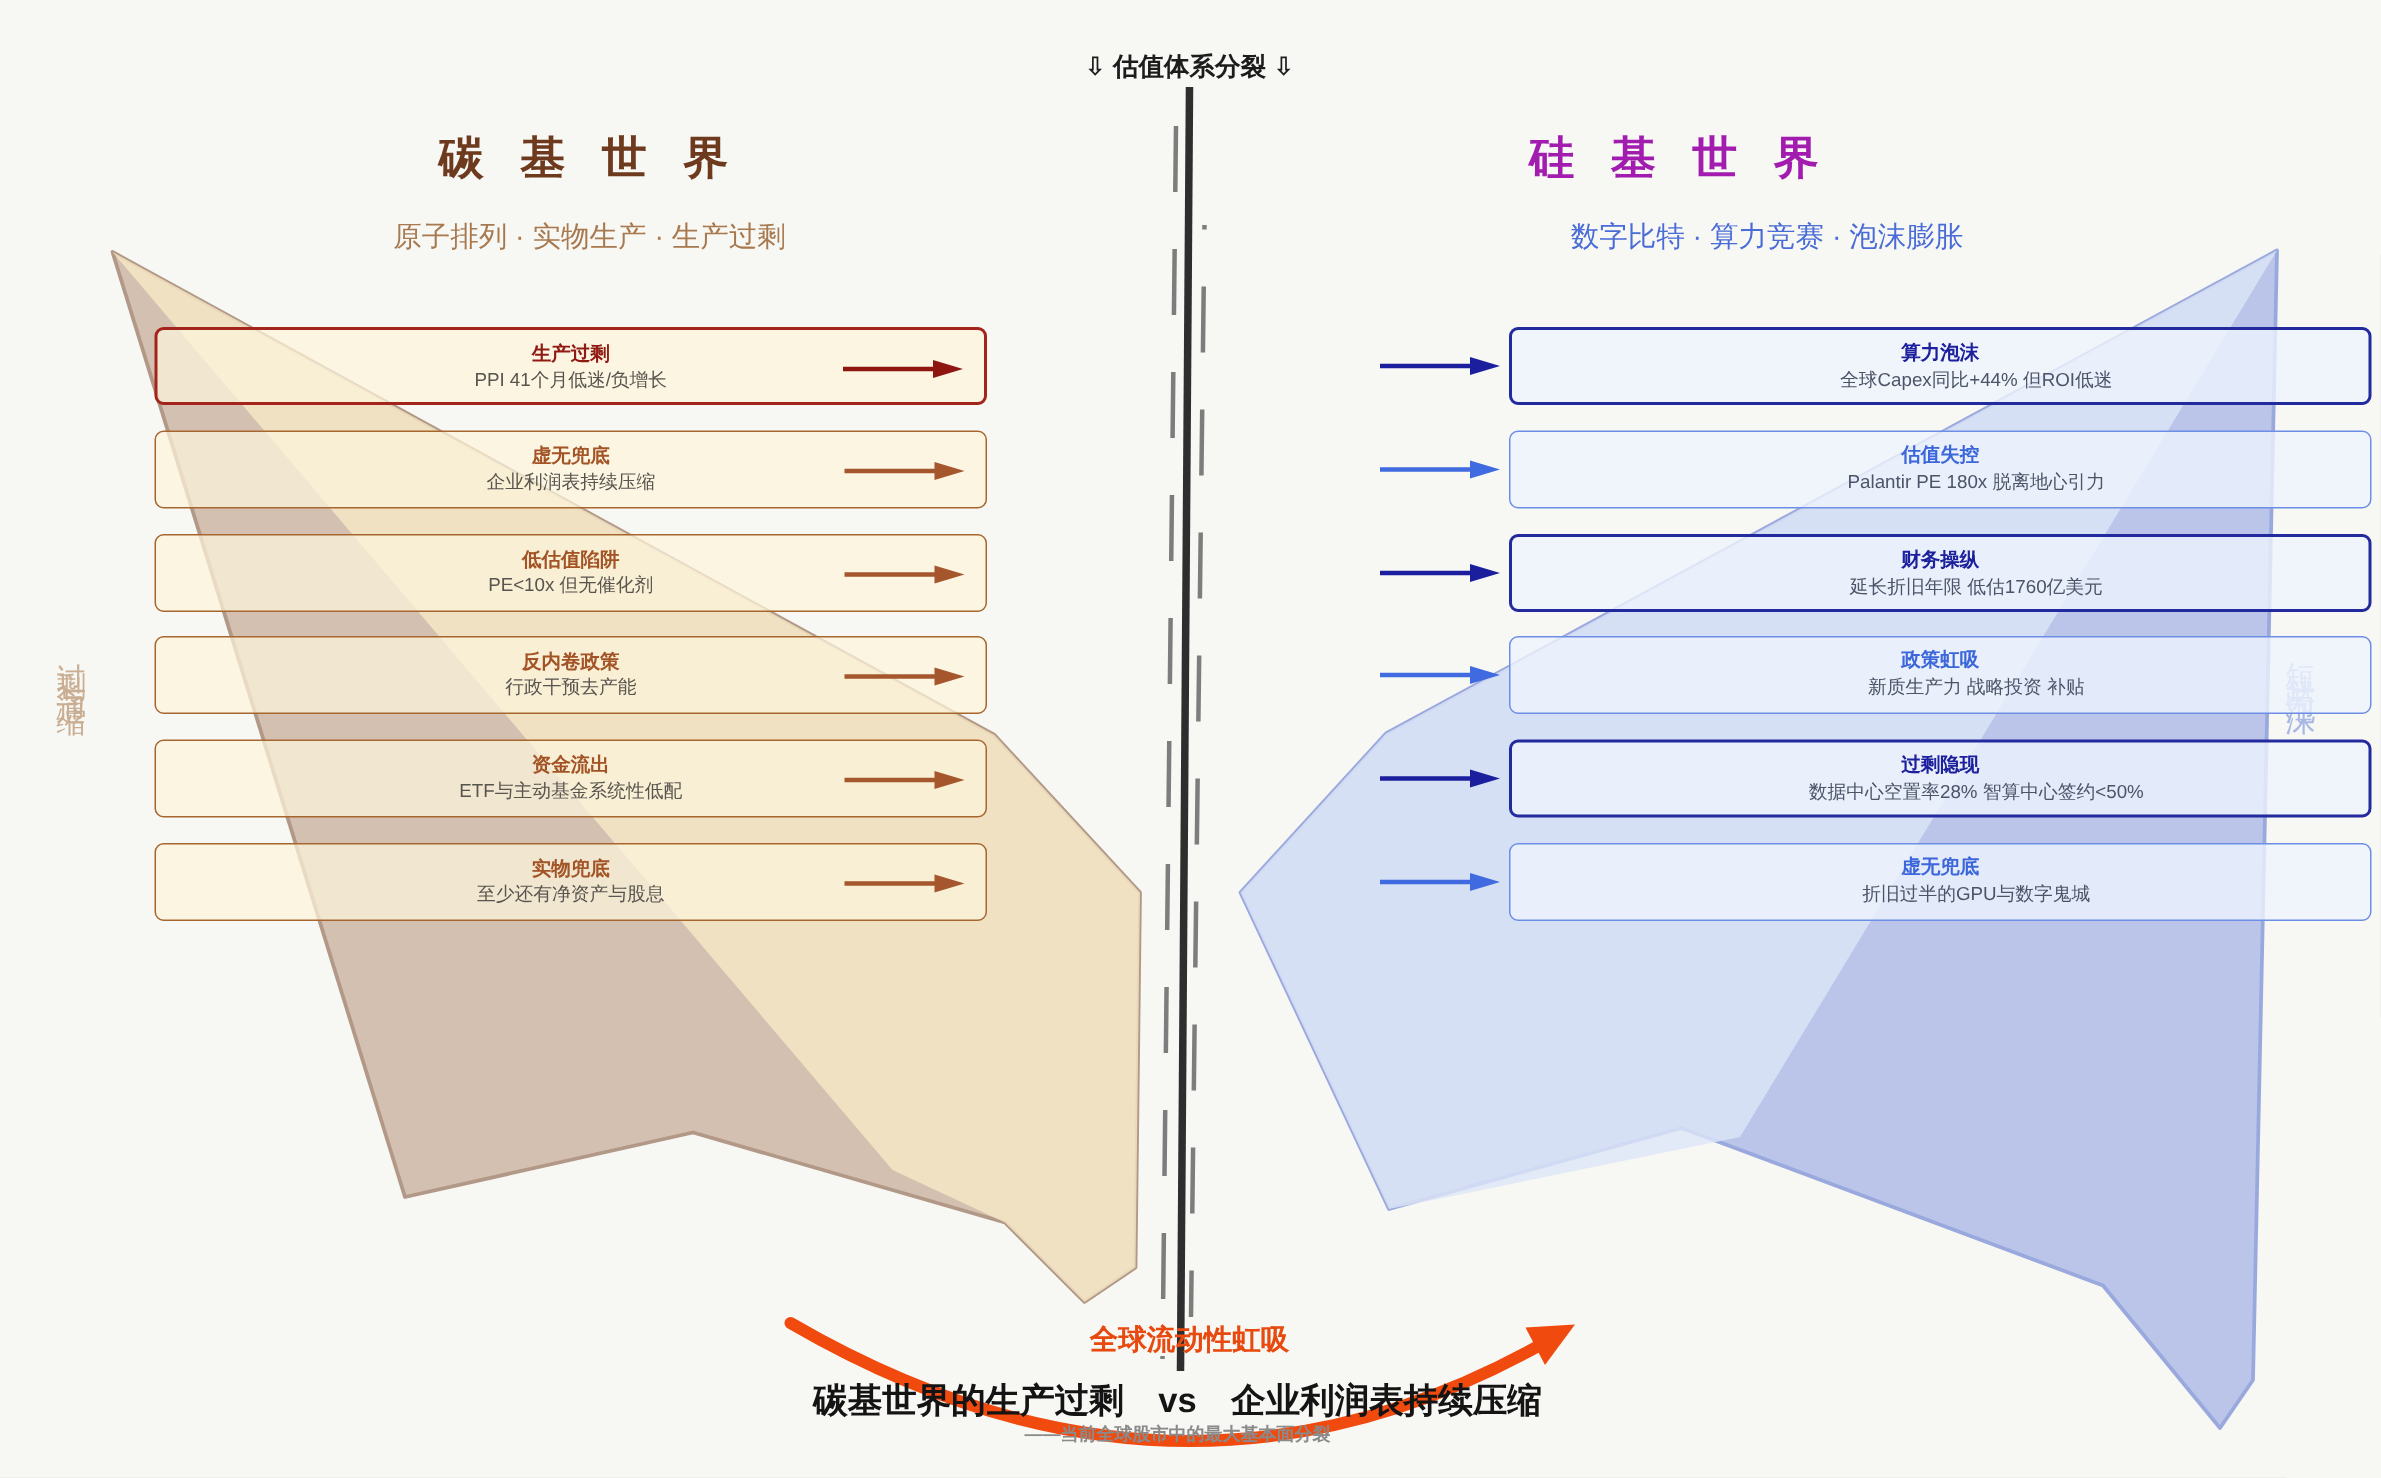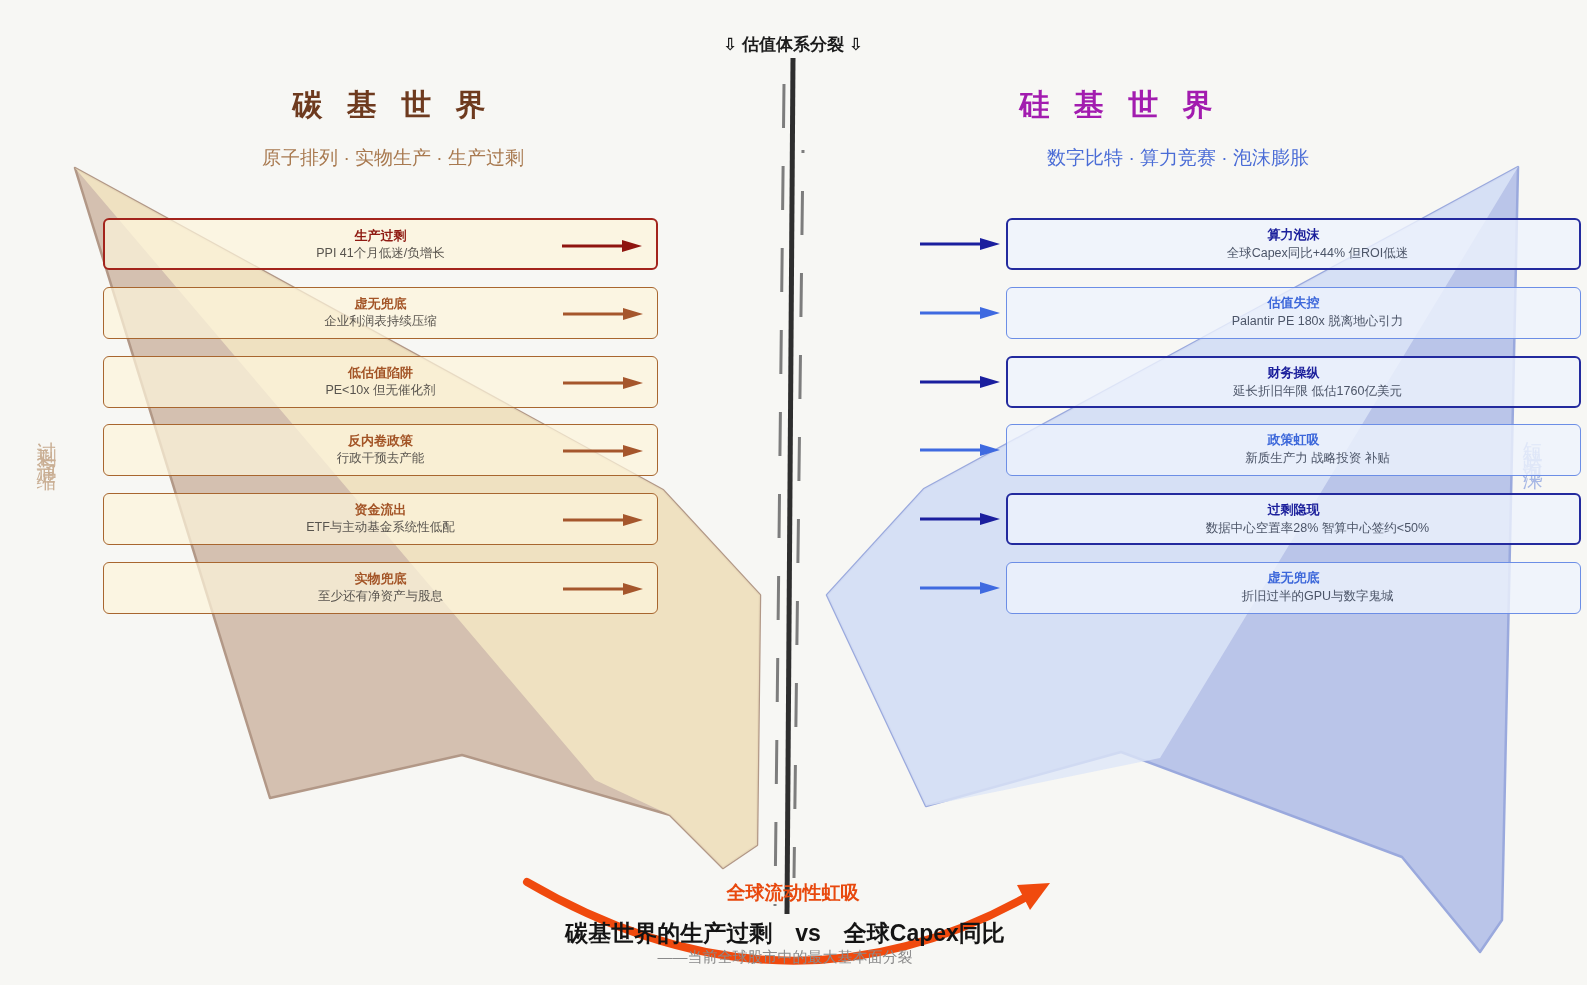--- a/index.html
+++ b/index.html
@@ -36,21 +36,21 @@
   .right-box .box-sub{color:#4c5568;padding-left:48px;}
   .box-arrow{position:absolute;right:14px;top:19px;width:82px;height:14px;}
   .left-box .box-arrow{color:#a5562c;}
   .left-box.b0 .box-arrow{color:#8f1510;}
   .feed-arrow{position:absolute;left:918px;width:82px;height:14px;}
   .feed-arrow.dark{color:#1b1f9e;}
   .feed-arrow.light{color:#3f6ae0;}
   
   .liquidity-label{left:793px;top:880px;transform:translateX(-50%);font-size:19px;font-weight:bold;color:#e8490e;white-space:nowrap;}
   .footer-title{left:785px;top:918px;transform:translateX(-50%);font-size:23px;font-weight:bold;color:#141414;white-space:pre;}
-  .footer-subtitle{left:785px;top:948px;transform:translateX(-50%);font-size:15px;color:#8a8a8a;white-space:nowrap;}
+  .footer-subtitle{left:785px;top:948px;transform:translateX(-50%);font-size:12px;color:#8a8a8a;white-space:nowrap;font-weight:bold;}
 </style>
 </head>
 <body>
 
 <div class="stage">
 
   <svg id="bg" width="1587" height="985" viewBox="0 0 1587 985">
 
     <polygon points="75,168 663,490 760,595 757,845 723,868 670,815 462,755 270,798" fill="#cbb19f" fill-opacity="0.8" stroke="#b29887" stroke-width="2.5" stroke-linejoin="round"></polygon>
     <polygon points="75,168 663,490 760,595 757,845 723,868 670,815 595,780" fill="#f5e8c6" fill-opacity="0.8"></polygon>
@@ -169,16 +169,16 @@
   <div class="box right-box odd" style="top:493px">
     <div class="box-title">过剩隐现</div>
     <div class="box-sub">数据中心空置率28% 智算中心签约&lt;50%</div>
   </div>
   <div class="box right-box" style="top:562px">
     <div class="box-title">虚无兜底</div>
     <div class="box-sub">折旧过半的GPU与数字鬼城</div>
   </div>
 
   <div class="abs liquidity-label">全球流动性虹吸</div>
-  <div class="abs footer-title">碳基世界的生产过剩　vs　全球Capex同比</div>
+  <div class="abs footer-title">碳基世界的生产过剩　vs　企业利润表持续压缩</div>
   <div class="abs footer-subtitle">——当前全球股市中的最大基本面分裂</div>
 
 </div>
 
 </body></html>

